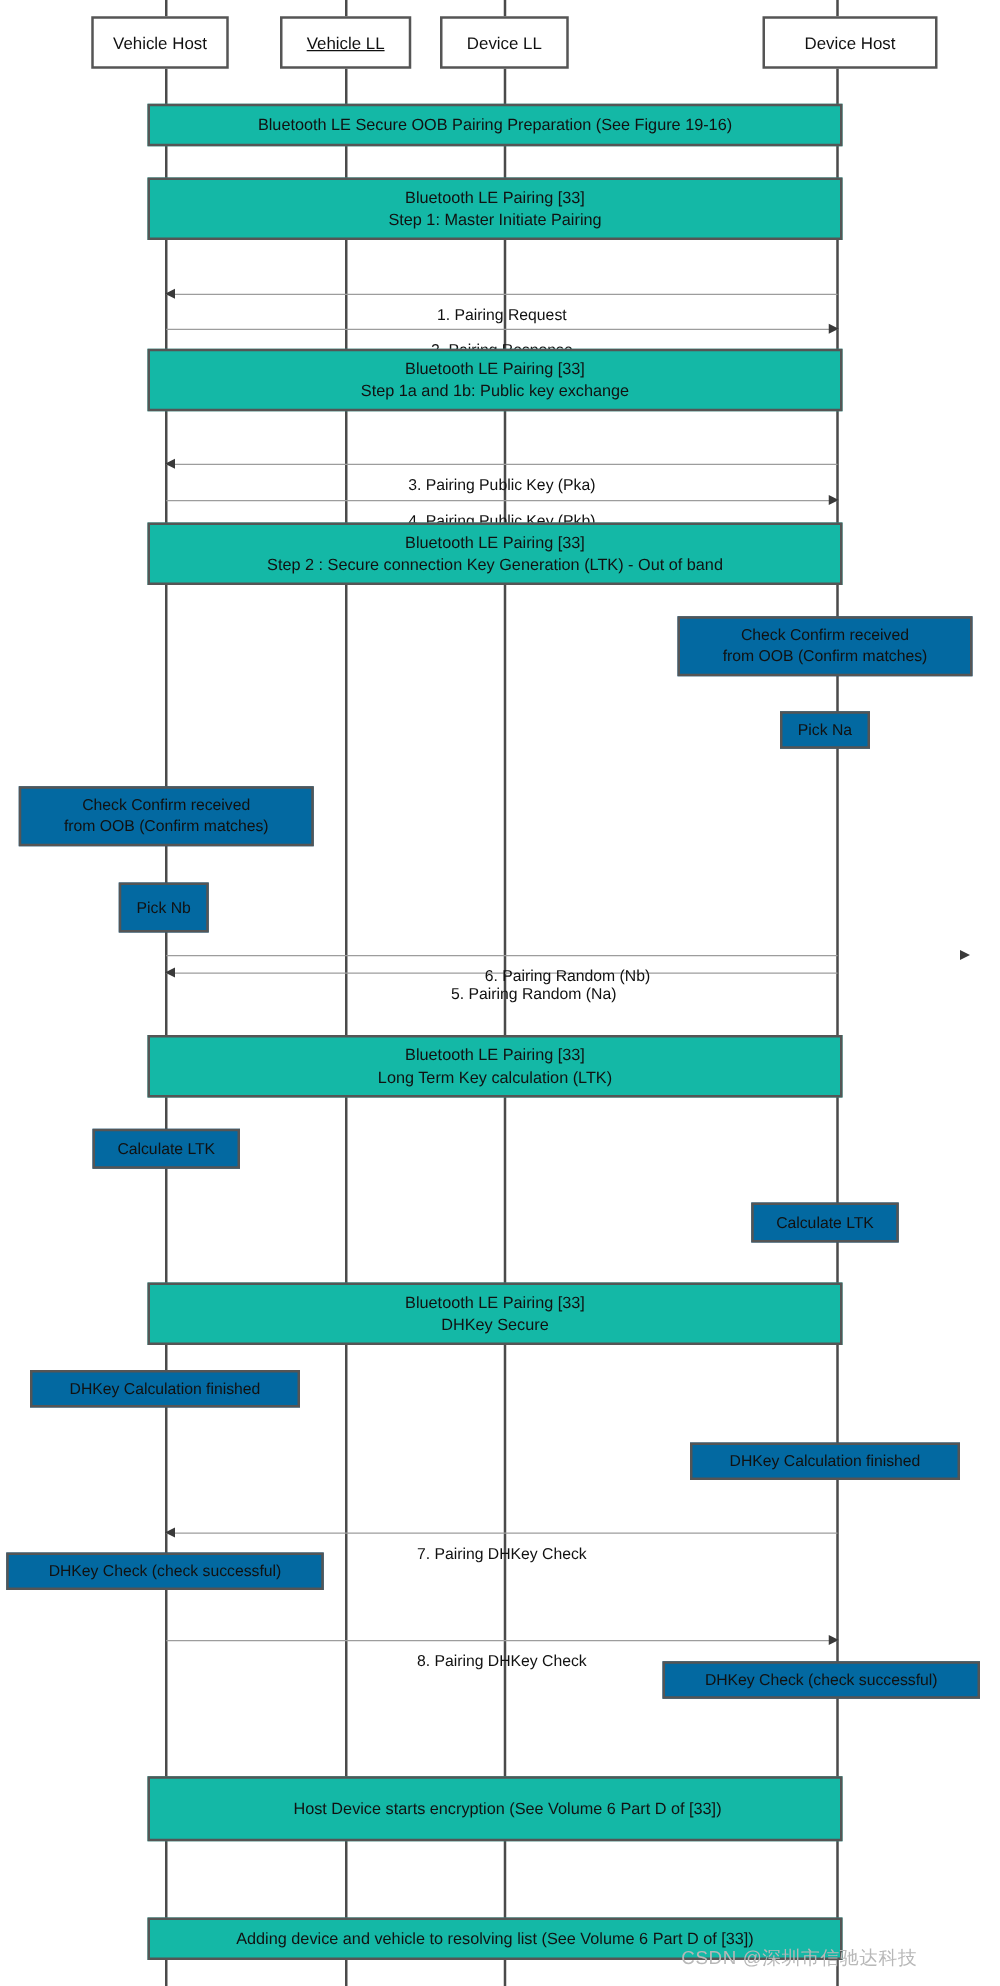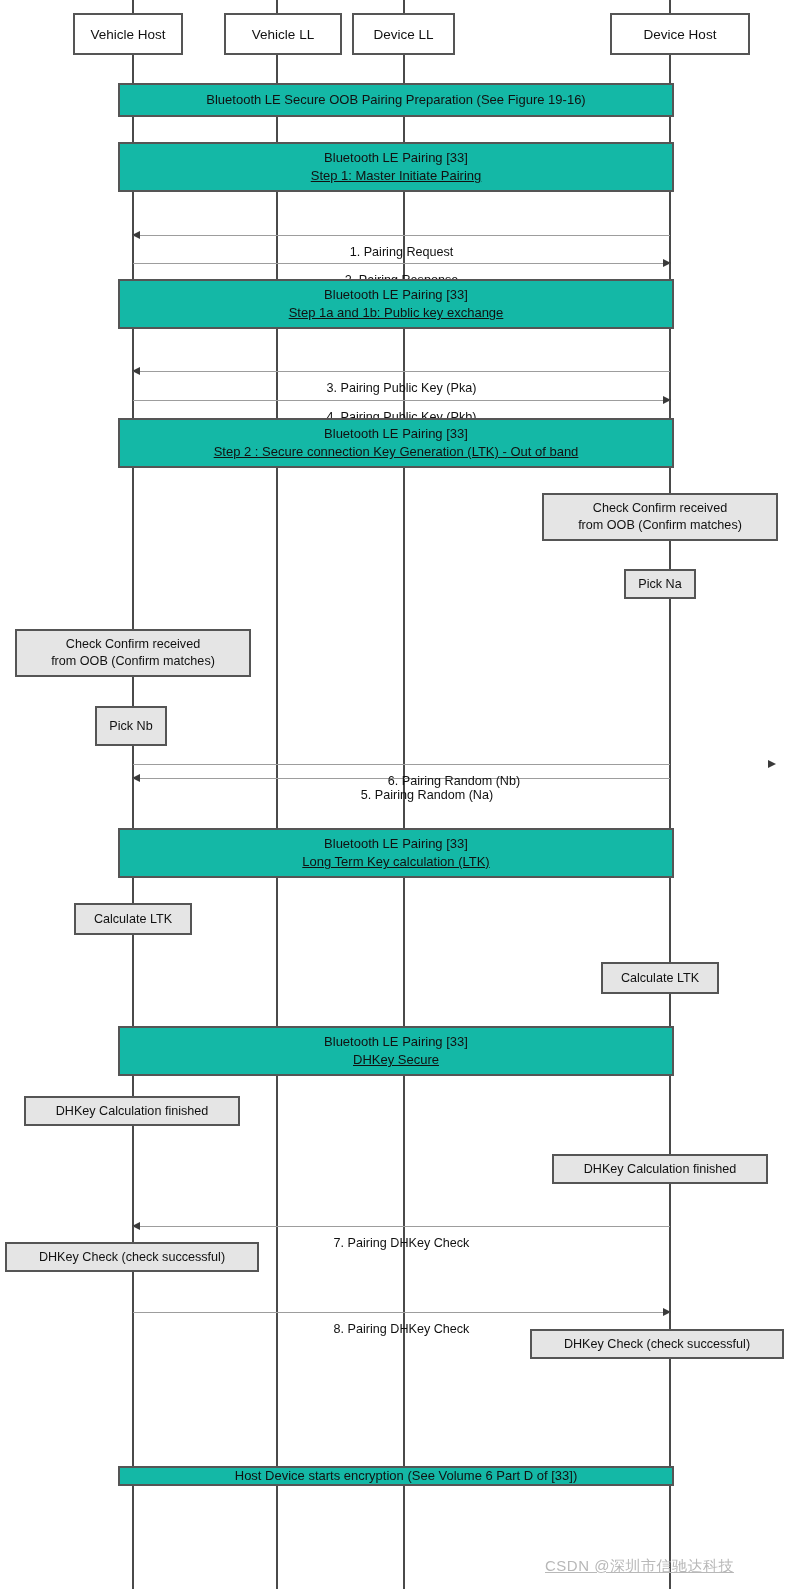--- a/index.html
+++ b/index.html
@@ -52,28 +52,28 @@
     display: flex;
     flex-direction: column;
     align-items: center;
     justify-content: center;
     font-size: 13px;
     line-height: 1.35;
     color: #111111;
     z-index: 6;
     text-align: center;
   }
-  .phase-bar .line2 { display: block; text-decoration: underline; }
+  .phase-bar .line2 { display: block; }
 
   
   .note-box {
     position: absolute;
     box-sizing: border-box;
     border: 2px solid #555555;
-    background: #e5e5e5;
+    background: #0369a1;
     display: flex;
     flex-direction: column;
     align-items: center;
     justify-content: center;
     font-size: 12.6px;
     line-height: 1.35;
     color: #111111;
     z-index: 6;
     text-align: center;
     white-space: nowrap;
@@ -118,37 +118,36 @@
   }
 
   
   .watermark {
     position: absolute;
     font-size: 15px;
     color: #b8b8b8;
     z-index: 9;
     white-space: nowrap;
     letter-spacing: 0.5px;
-    text-decoration: underline;
   }
 </style>
 </head>
 <body>
 
 <div id="diagram">
 
   <div class="lifeline" style="left:132px; height:1589px;"></div>
   <div class="lifeline" style="left:276px; height:1589px;"></div>
   <div class="lifeline" style="left:403px; height:1589px;"></div>
   <div class="lifeline" style="left:669px; height:1589px;"></div>
 
   <div class="actor-box" style="left:73px; top:13px; width:110px; height:42px;">
     <span>Vehicle Host</span>
   </div>
-  <div class="actor-box" style="left:224px; top:13px; width:118px; height:42px;">
+  <div class="actor-box" style="left:224px; top:13px; width:105px; height:42px;text-decoration:underline;">
     <span>Vehicle LL</span>
   </div>
   <div class="actor-box" style="left:352px; top:13px; width:103px; height:42px;">
     <span>Device LL</span>
   </div>
   <div class="actor-box" style="left:610px; top:13px; width:140px; height:42px;">
     <span>Device Host</span>
   </div>
 
   <div class="phase-bar" style="left:118px; top:83px; width:556px; height:34px;">
@@ -175,25 +174,29 @@
     <span>Bluetooth LE Pairing [33]</span>
     <span class="line2">Long Term Key calculation (LTK)</span>
   </div>
 
   <div class="phase-bar" style="left:118px; top:1026px; width:556px; height:50px;">
     <span>Bluetooth LE Pairing [33]</span>
     <span class="line2">DHKey Secure</span>
   </div>
 
 
-  <div class="phase-bar" style="left:118px; top:1466px; width:556px; height:20px;padding-left:20px;">
+  <div class="phase-bar" style="left:118px; top:1421px; width:556px; height:52px;padding-left:20px;">
     <span>Host Device starts encryption (See Volume 6 Part D of [33])</span>
 
   </div>
 
+  <div class="phase-bar" style="left:118px; top:1534px; width:556px; height:34px;">
+    <span>Adding device and vehicle to resolving list (See Volume 6 Part D of [33])</span>
+
+  </div>
 
   <div class="note-box" style="left:542px; top:493px; width:236px; height:48px;">
     <span>Check Confirm received</span>
     <span>from OOB (Confirm matches)</span>
   </div>
 
   <div class="note-box" style="left:624px; top:569px; width:72px; height:30px;">
     <span>Pick Na</span>
   </div>
 

